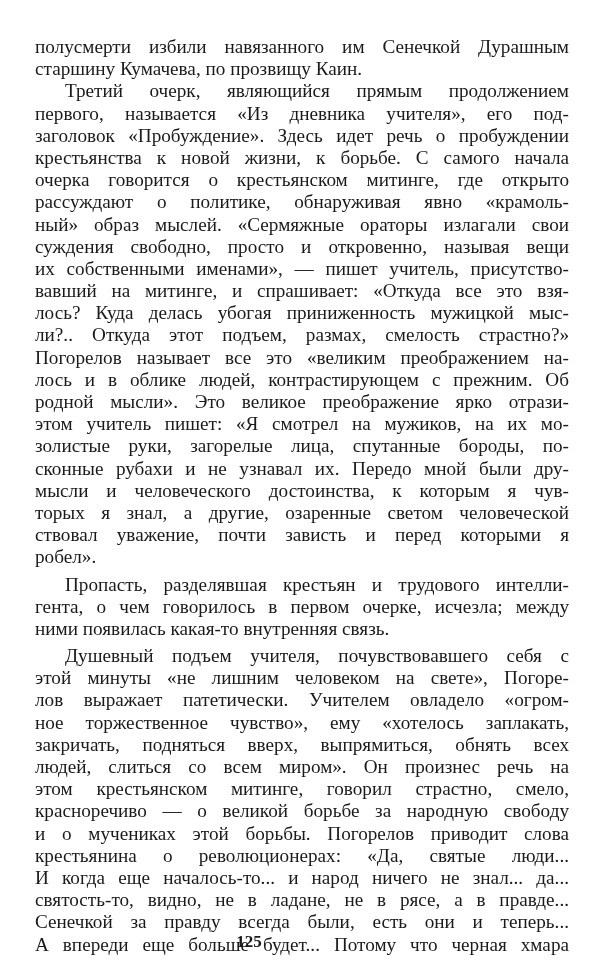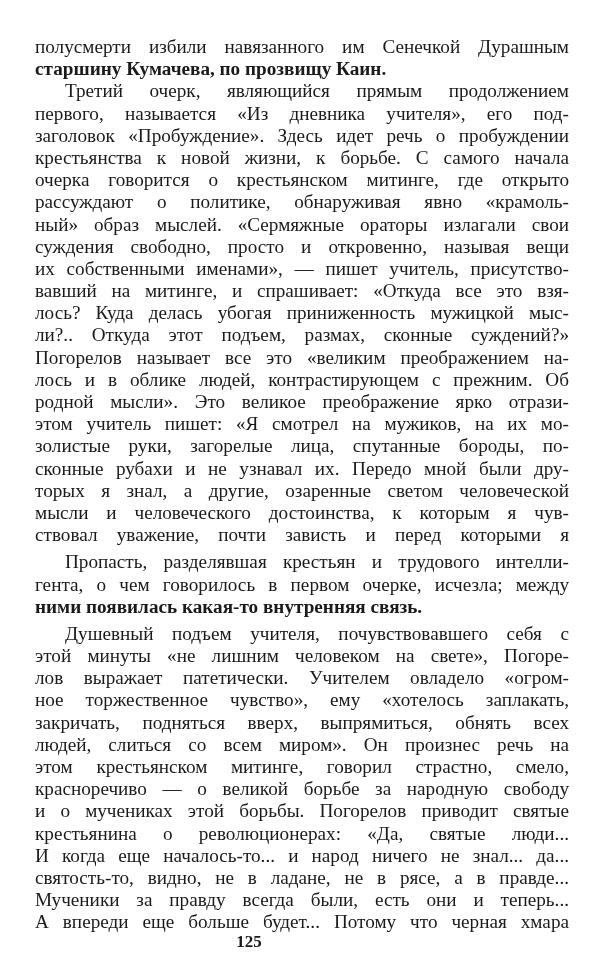--- a/index.html
+++ b/index.html
@@ -6,21 +6,21 @@
   body { width: 600px; height: 960px; position: relative; overflow: hidden; }
   .page {
     position: absolute; left: 35px; top: 36px; width: 534px;
     font-family: "Liberation Serif", "DejaVu Serif", serif;
     font-size: 19.2px; color: #1a1a1a; line-height: 22.2px;
   }
   .line {
     display: block; height: 22.2px; white-space: nowrap;
     text-align: justify; text-align-last: justify;
   }
-  .line.last { text-align-last: left; font-weight: bold; }
+  .line.last { text-align-last: left; }
   .line.indent { padding-left: 30px; font-family: Liberation Serif, serif; }
   .gap { height: 5px; }
   .page-number {
     position: absolute; left: 0; width: 498px; top: 932px;
     text-align: center; font-family: "Liberation Serif", serif;
     font-size: 17px; font-weight: bold; color: #1a1a1a;
   }
 </style>
 </head>
 <body>
@@ -37,52 +37,53 @@
     <span class="line">первого, называется «Из дневника учителя», его под-</span>
     <span class="line">заголовок «Пробуждение». Здесь идет речь о пробуждении</span>
     <span class="line">крестьянства к новой жизни, к борьбе. С самого начала</span>
     <span class="line">очерка говорится о крестьянском митинге, где открыто</span>
     <span class="line">рассуждают о политике, обнаруживая явно «крамоль-</span>
     <span class="line">ный» образ мыслей. «Сермяжные ораторы излагали свои</span>
     <span class="line">суждения свободно, просто и откровенно, называя вещи</span>
     <span class="line">их собственными именами», — пишет учитель, присутство-</span>
     <span class="line">вавший на митинге, и спрашивает: «Откуда все это взя-</span>
     <span class="line">лось? Куда делась убогая приниженность мужицкой мыс-</span>
-    <span class="line">ли?.. Откуда этот подъем, размах, сконные суждений?»</span>
+    <span class="line">ли?.. Откуда этот подъем, размах, смелость страстно?»</span>
     <span class="line">Погорелов называет все это «великим преображением на-</span>
     <span class="line">лось и в облике людей, контрастирующем с прежним. Об</span>
     <span class="line">родной мысли». Это великое преображение ярко отрази-</span>
     <span class="line">этом учитель пишет: «Я смотрел на мужиков, на их мо-</span>
     <span class="line">золистые руки, загорелые лица, спутанные бороды, по-</span>
     <span class="line">сконные рубахи и не узнавал их. Передо мной были дру-</span>
+    <span class="line">мысли и человеческого достоинства, к которым я чув-</span>
     <span class="line">торых я знал, а другие, озаренные светом человеческой</span>
-    <span class="line">мысли и человеческого достоинства, к которым я чув-</span>
     <span class="line">ствовал уважение, почти зависть и перед которыми я</span>
+    <span class="line last">робел».</span>
   </div>
   <div class="gap"></div>
 
   <div>
     <span class="line indent">Пропасть, разделявшая крестьян и трудового интелли-</span>
     <span class="line">гента, о чем говорилось в первом очерке, исчезла; между</span>
     <span class="line last">ними появилась какая-то внутренняя связь.</span>
   </div>
   <div class="gap"></div>
 
   <div>
     <span class="line indent">Душевный подъем учителя, почувствовавшего себя с</span>
     <span class="line">этой минуты «не лишним человеком на свете», Погоре-</span>
     <span class="line">лов выражает патетически. Учителем овладело «огром-</span>
     <span class="line">ное торжественное чувство», ему «хотелось заплакать,</span>
     <span class="line">закричать, подняться вверх, выпрямиться, обнять всех</span>
     <span class="line">людей, слиться со всем миром». Он произнес речь на</span>
     <span class="line">этом крестьянском митинге, говорил страстно, смело,</span>
     <span class="line">красноречиво — о великой борьбе за народную свободу</span>
-    <span class="line">и о мучениках этой борьбы. Погорелов приводит святые</span>
+    <span class="line">и о мучениках этой борьбы. Погорелов приводит слова</span>
     <span class="line">крестьянина о революционерах: «Да, святые люди...</span>
     <span class="line">И когда еще началось-то... и народ ничего не знал... да...</span>
     <span class="line">святость-то, видно, не в ладане, не в рясе, а в правде...</span>
-    <span class="line">Мученики за правду всегда были, есть они и теперь...</span>
+    <span class="line">Сенечкой за правду всегда были, есть они и теперь...</span>
     <span class="line">А впереди еще больше будет... Потому что черная хмара</span>
 
   </div>
 </div>
 
 <div class="page-number">125</div>
 
 </body></html>

